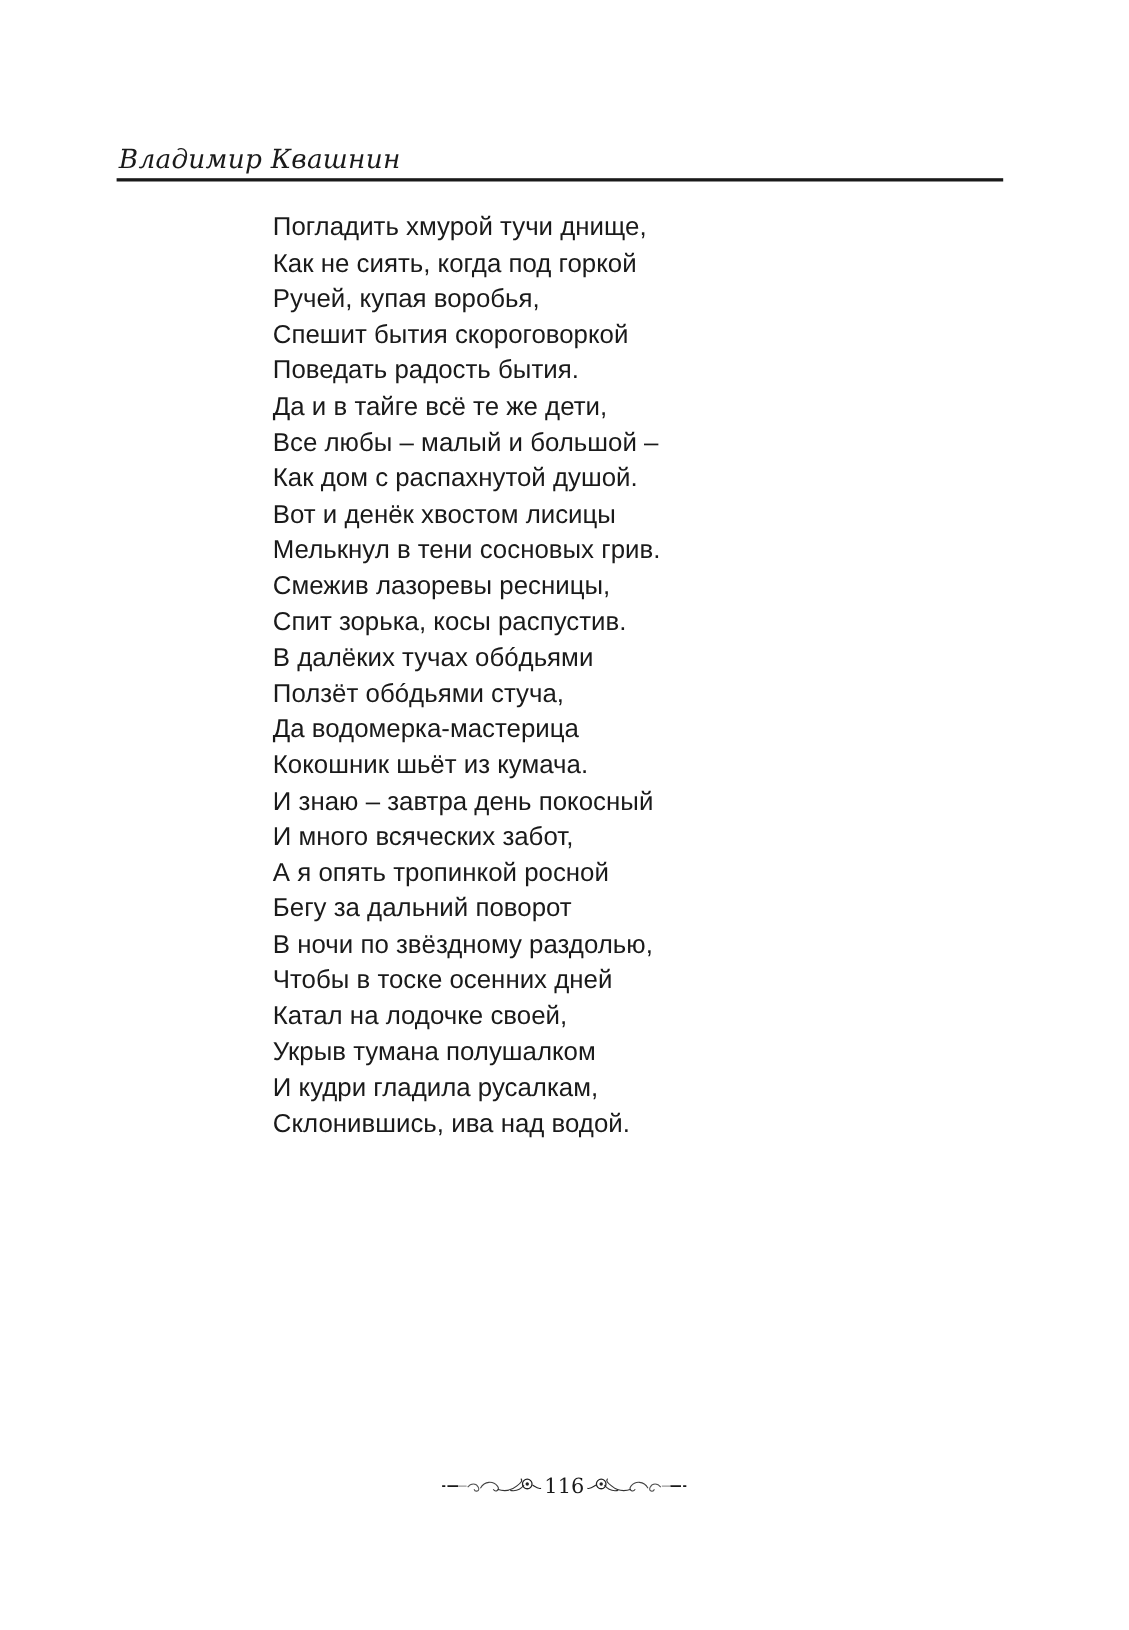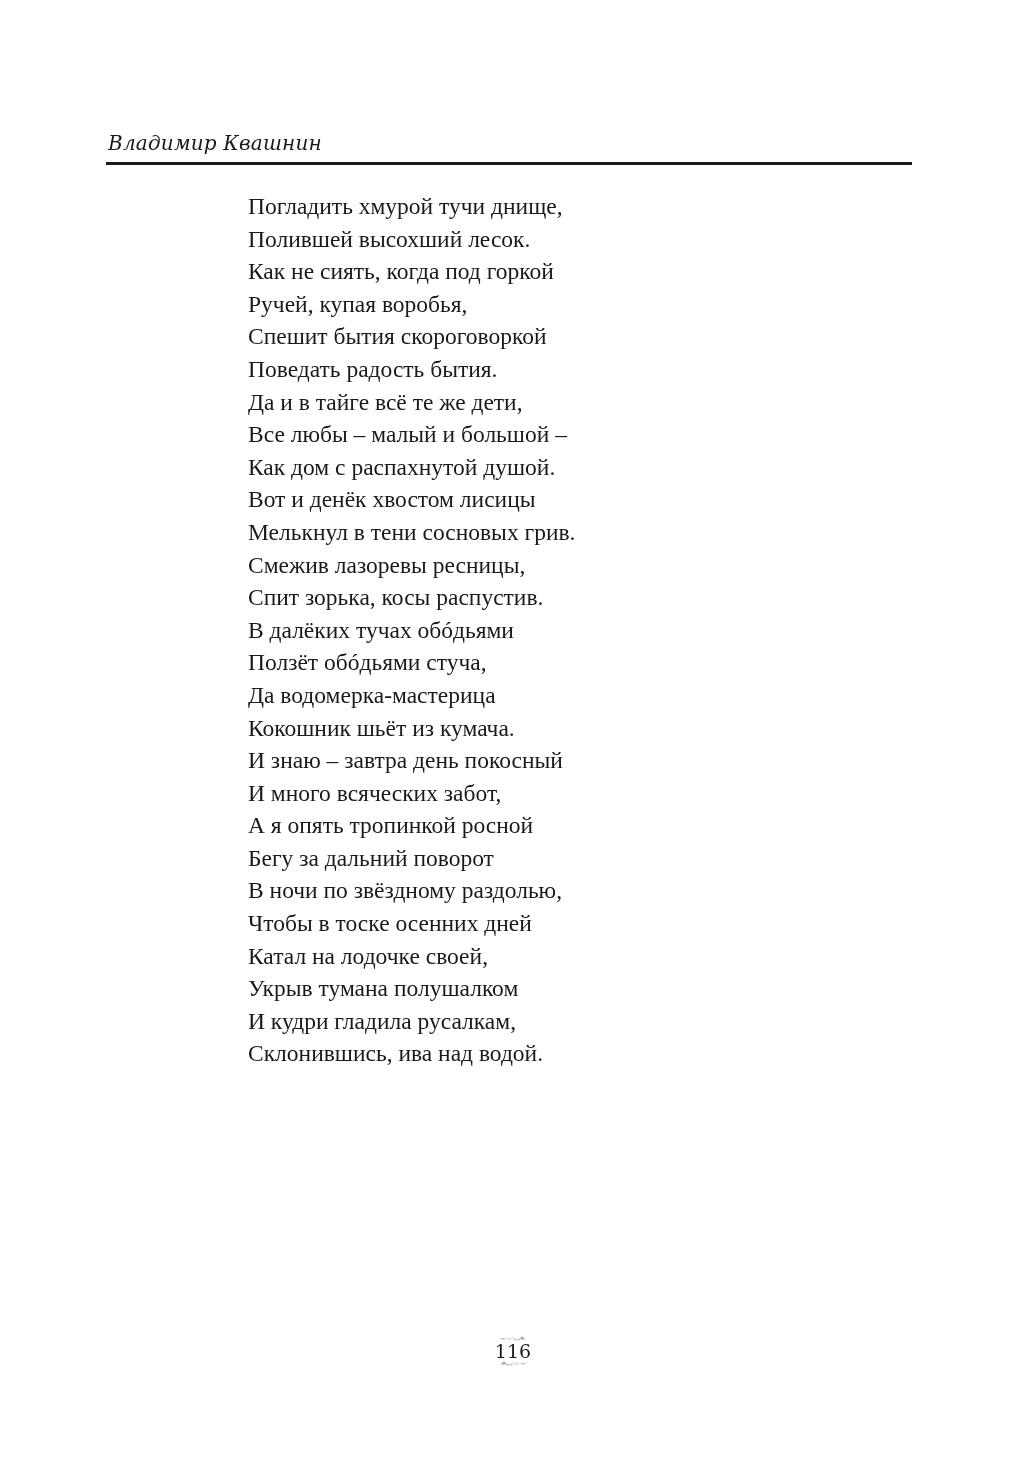--- a/index.html
+++ b/index.html
@@ -13,21 +13,21 @@
       position: relative;
       overflow: hidden;
       color: #1a1a1a;
     }
     .running-head {
       position: absolute;
       left: 108px;
       top: 131px;
       font-family: "DejaVu Serif", serif;
       font-style: italic;
-      font-size: 20px;
+      font-size: 24px;
       letter-spacing: 0.2px;
       color: #1a1a1a;
     }
     .head-rule {
       position: absolute;
       left: 106px;
       top: 162px;
       width: 806px;
       height: 3px;
       background: #1a1a1a;
@@ -37,51 +37,48 @@
       left: 248px;
       top: 190px;
       font-family: "Liberation Sans", sans-serif;
       font-size: 23.5px;
       line-height: 32.6px;
       color: #1a1a1a;
     }
     .poem-line {
       white-space: nowrap;
       display: block;
-      font-family: Liberation Serif, serif;
     }
     .folio {
       position: absolute;
       left: 400px;
       top: 1336px;
       width: 226px;
       height: 30px;
       display: flex;
       align-items: center;
       justify-content: center;
-      flex-direction: column;
     }
     .folio svg { display: block; }
     .page-number {
       font-family: "DejaVu Serif", serif;
       font-size: 19px;
       color: #1a1a1a;
       margin: 0 2px;
       line-height: 1;
     }
   </style>
 </head>
 <body>
 
 <div class="running-head">Владимир Квашнин</div>
 <div class="head-rule"></div>
 
 <div class="poem">
   <span class="poem-line">Погладить хмурой тучи днище,</span>
-  <span class="poem-line">Полившей высохший лесок.</span>
   <span class="poem-line">Как не сиять, когда под горкой</span>
   <span class="poem-line">Ручей, купая воробья,</span>
   <span class="poem-line">Спешит бытия скороговоркой</span>
   <span class="poem-line">Поведать радость бытия.</span>
   <span class="poem-line">Да и в тайге всё те же дети,</span>
   <span class="poem-line">Все любы – малый и большой –</span>
   <span class="poem-line">Как дом с распахнутой душой.</span>
   <span class="poem-line">Вот и денёк хвостом лисицы</span>
   <span class="poem-line">Мелькнул в тени сосновых грив.</span>
   <span class="poem-line">Смежив лазоревы ресницы,</span>

